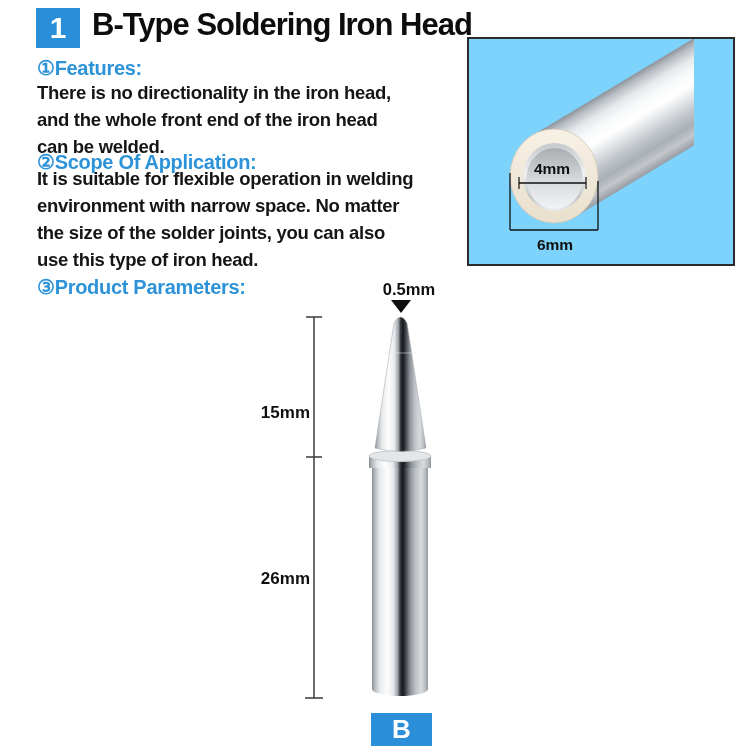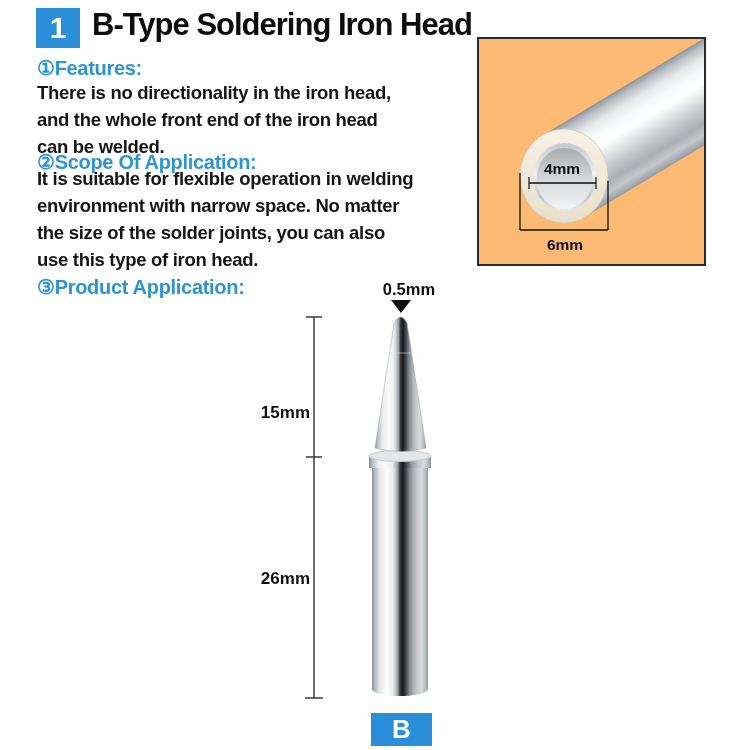--- a/index.html
+++ b/index.html
@@ -22,22 +22,22 @@
   .sec-heading{
     left:37px;font-size:20px;font-weight:700;color:var(--heading-blue,#2d93d8);
     letter-spacing:-0.3px;white-space:nowrap;text-align:right;
   }
   .sec-body{
     left:37px;width:450px;font-size:18.5px;font-weight:700;line-height:27px;
     letter-spacing:-0.3px;color:#151515;white-space:pre-line;
   }
   
   .tube-box{
-    left:477px;top:37px;width:229px;height:229px;box-sizing:border-box;
-    border:2px solid var(--border-color,#2b2b2b);background:#fdba74;overflow:hidden;
+    left:467px;top:37px;width:268px;height:229px;box-sizing:border-box;
+    border:2px solid var(--border-color,#2b2b2b);background:#7dd3fc;overflow:hidden;
   }
   .tube-box svg{display:block;}
   
   .tip-svg{left:250px;top:268px;}
   .type-badge{
     left:371px;top:713px;width:61px;height:33px;
     background:var(--accent-blue,#2a8fd8);color:#fff;font-size:26px;font-weight:700;
     display:flex;align-items:center;justify-content:center;
   }
   svg text{font-family:"Liberation Sans", sans-serif;font-weight:700;fill:#0f0f0f;}
@@ -52,21 +52,21 @@
 <div class="abs sec-body" style="top:79px">There is no directionality in the iron head,
 and the whole front end of the iron head
 can be welded.</div>
 
 <div class="abs sec-heading" style="top:150px">②Scope Of Application:</div>
 <div class="abs sec-body" style="top:165px">It is suitable for flexible operation in welding
 environment with narrow space. No matter
 the size of the solder joints, you can also
 use this type of iron head.</div>
 
-<div class="abs sec-heading" style="top:275px">③Product Application:</div>
+<div class="abs sec-heading" style="top:275px">③Product Parameters:</div>
 
 <div class="abs tube-box">
   <svg width="225" height="225" viewBox="0 0 225 225">
     <defs>
       <linearGradient id="tubeMetal" x1="0" y1="0" x2="0" y2="1">
         <stop offset="0" stop-color="#8e949b"></stop>
         <stop offset="0.07" stop-color="#b9bec4"></stop>
         <stop offset="0.18" stop-color="#e6e9eb"></stop>
         <stop offset="0.30" stop-color="#f8fafb"></stop>
         <stop offset="0.42" stop-color="#ffffff"></stop>

